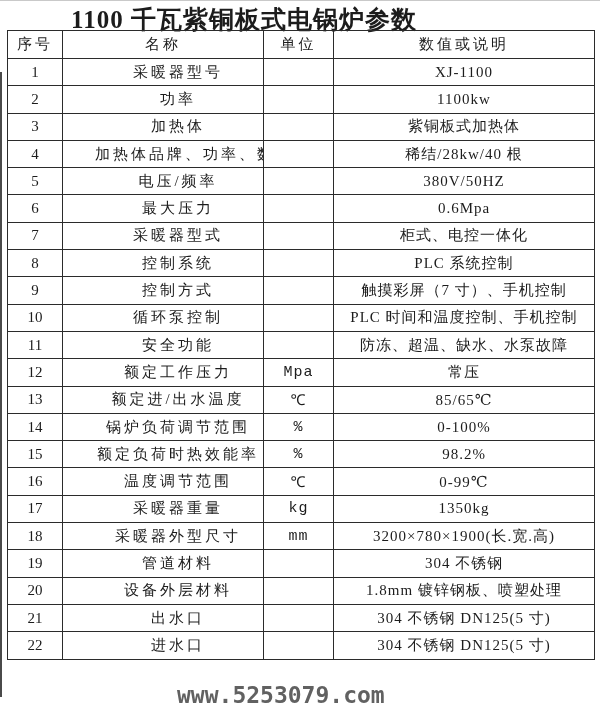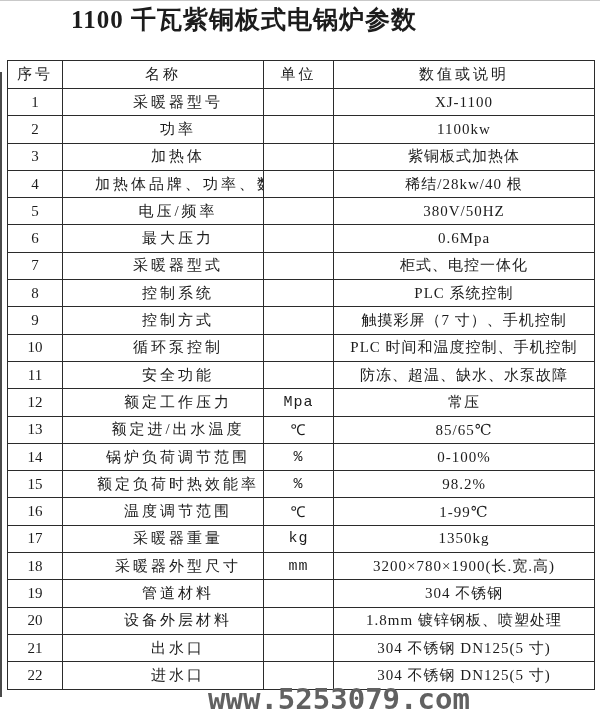--- a/index.html
+++ b/index.html
@@ -27,21 +27,21 @@
     position: absolute; top: 72px; left: 0;
     width: 2px; height: 625px; background: #4a4a4a;
   }
   .title {
     position: absolute; top: 3px; left: 0; width: 488px;
     margin: 0; text-align: center;
     font-size: 25px; font-weight: bold; letter-spacing: 1px;
     color: var(--text);
   }
   table.spec-table {
-    position: absolute; left: 7px; top: 60px;
+    position: absolute; left: 7px; top: 30px;
     width: 587px;
     border-collapse: collapse;
     table-layout: fixed;
   }
   .spec-table th, .spec-table td {
     border: 1px solid var(--border);
     text-align: center;
     vertical-align: middle;
     padding: 0 2px;
     font-size: 15px;
@@ -54,24 +54,24 @@
     font-weight: normal;
     letter-spacing: 3px;
   }
   .spec-table tbody td { height: 27.3px; }
   .spec-table td.c0 { letter-spacing: 0; }
   .spec-table td.c1 { letter-spacing: 3px; padding-left: 32px; }
   .spec-table td.c2 { letter-spacing: 1px; font-family: Liberation Mono, monospace; }
   .spec-table td.c3 { letter-spacing: 1px; }
   .watermark {
     position: absolute;
-    left: 208px; top: 682px;
+    left: 177px; top: 682px;
     font-family: "DejaVu Sans Mono", monospace;
     font-weight: bold;
-    font-size: 29px;
+    font-size: 23px;
     letter-spacing: 0;
     color: var(--watermark);
   }
 </style>
 </head>
 <body>
 
 <div class="edge-top"></div>
 <div class="edge-left"></div>
 
@@ -180,21 +180,21 @@
       <tr>
         <td class="c0">15</td>
         <td class="c1">额定负荷时热效能率</td>
         <td class="c2">%</td>
         <td class="c3">98.2%</td>
       </tr>
       <tr>
         <td class="c0">16</td>
         <td class="c1">温度调节范围</td>
         <td class="c2">℃</td>
-        <td class="c3">1-99℃</td>
+        <td class="c3">0-99℃</td>
       </tr>
       <tr>
         <td class="c0">17</td>
         <td class="c1">采暖器重量</td>
         <td class="c2">kg</td>
         <td class="c3">1350kg</td>
       </tr>
       <tr>
         <td class="c0">18</td>
         <td class="c1">采暖器外型尺寸</td>

